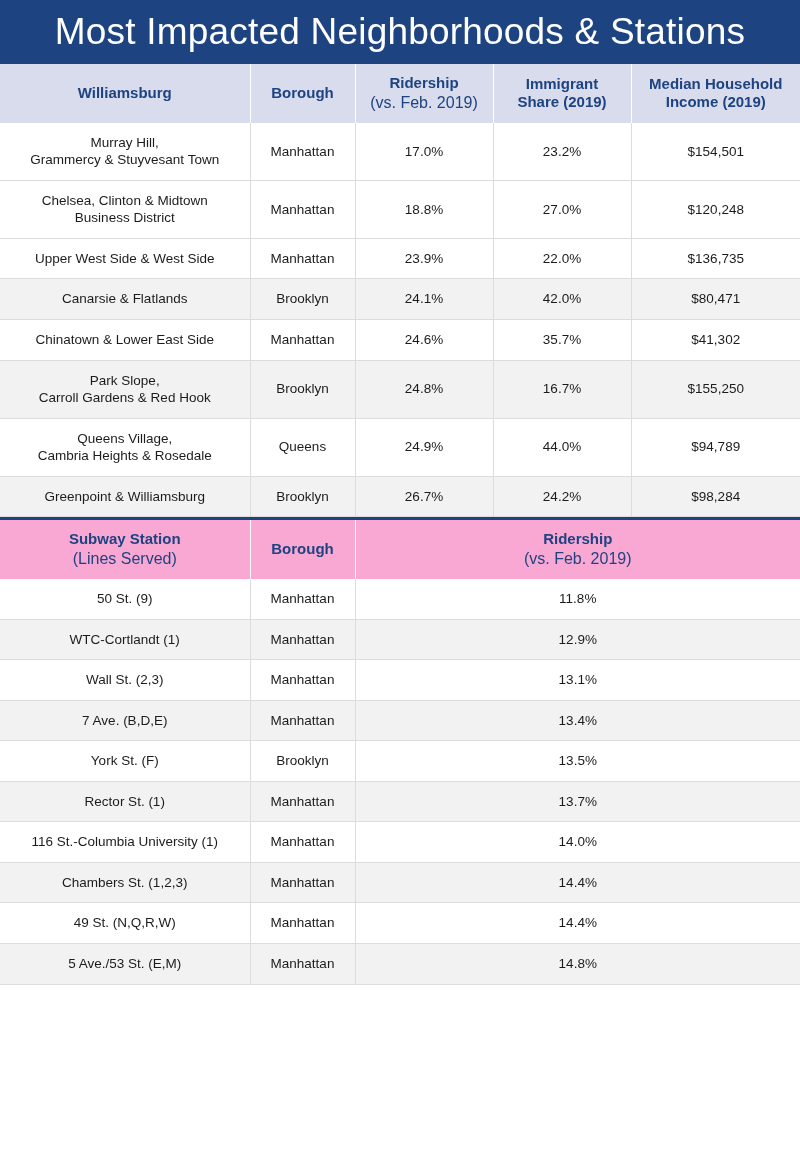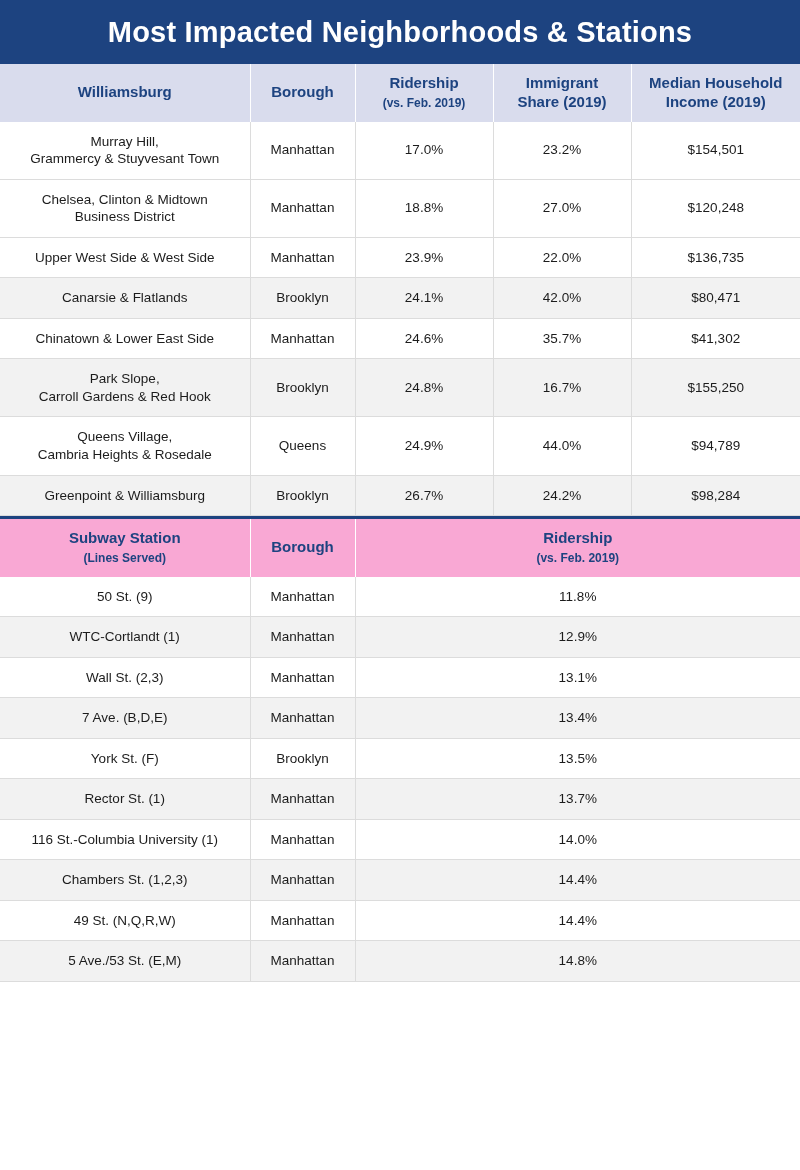--- a/index.html
+++ b/index.html
@@ -19,22 +19,22 @@
   
   .title-bar {
     background: #1d4380;
     height: 64px;
     display: flex;
     align-items: center;
     justify-content: center;
   }
   .title-bar .title {
     color: #ffffff;
-    font-size: 29px;
-    font-weight: bold;
+    font-size: 37px;
+    font-weight: normal;
     letter-spacing: 0.2px;
     text-align: center;
   }
   
   table {
     width: 800px;
     border-collapse: collapse;
     table-layout: fixed;
   }
   .hdr-row {
@@ -45,22 +45,22 @@
     font-size: 15px;
     font-weight: bold;
     text-align: center;
     padding: 10px 6px;
     vertical-align: middle;
     line-height: 1.25;
     border-right: 1px solid #ffffff;
   }
   .hdr-cell:last-child { border-right: none; }
   .hdr-sub {
-    font-size: 12px;
-    font-weight: bold;
+    font-size: 16px;
+    font-weight: normal;
   }
   .data-row td {
     font-size: 13.5px;
     color: #1c1c1c;
     text-align: center;
     padding: 11px 6px;
     vertical-align: middle;
     line-height: 1.3;
     border-bottom: 1px solid #dcdcdc;
     border-right: 1px solid #dcdcdc;

